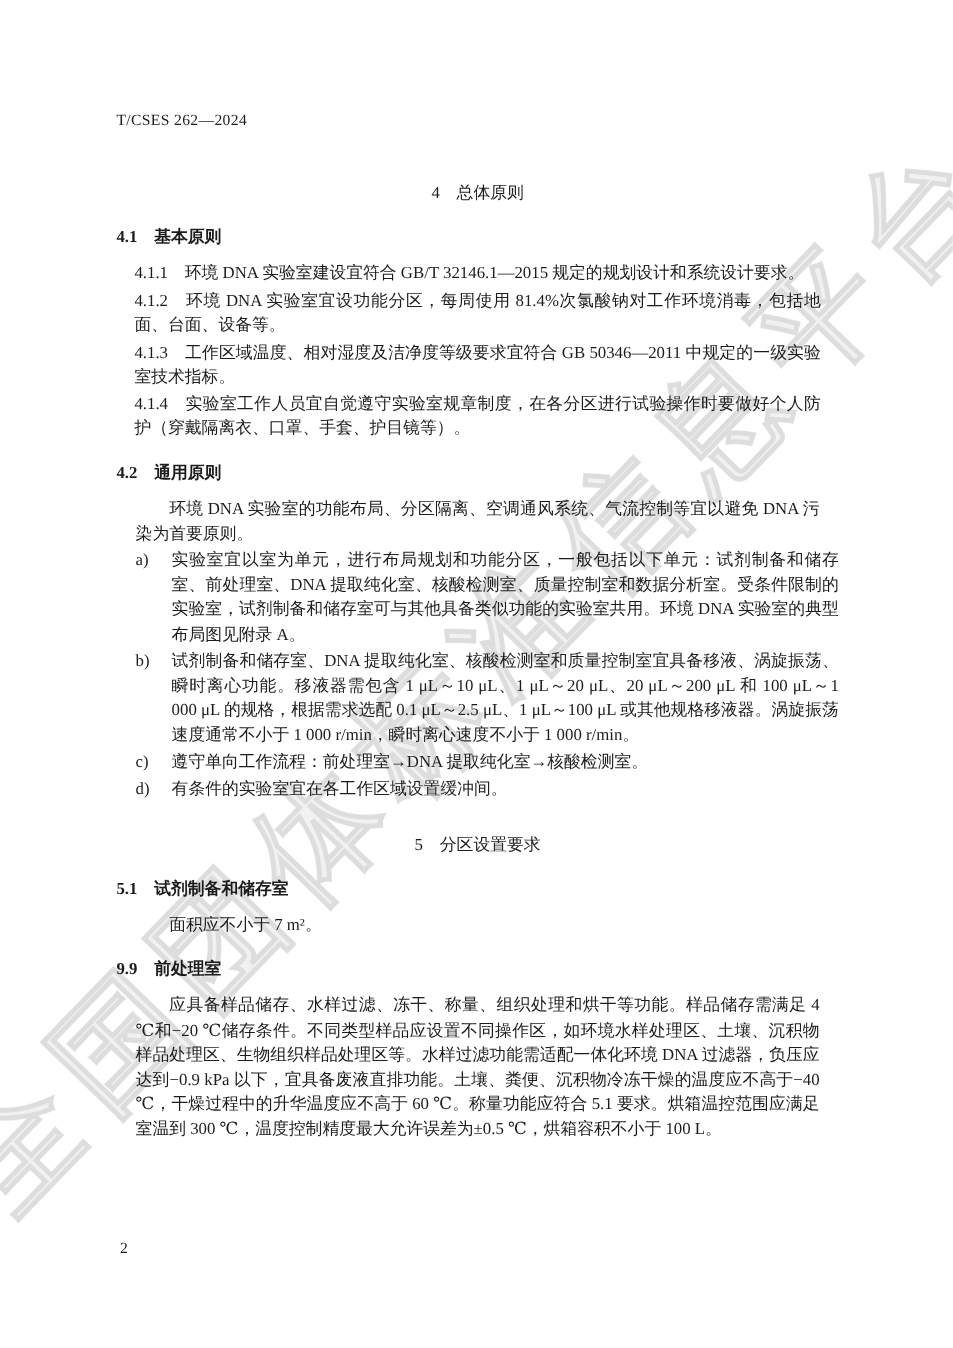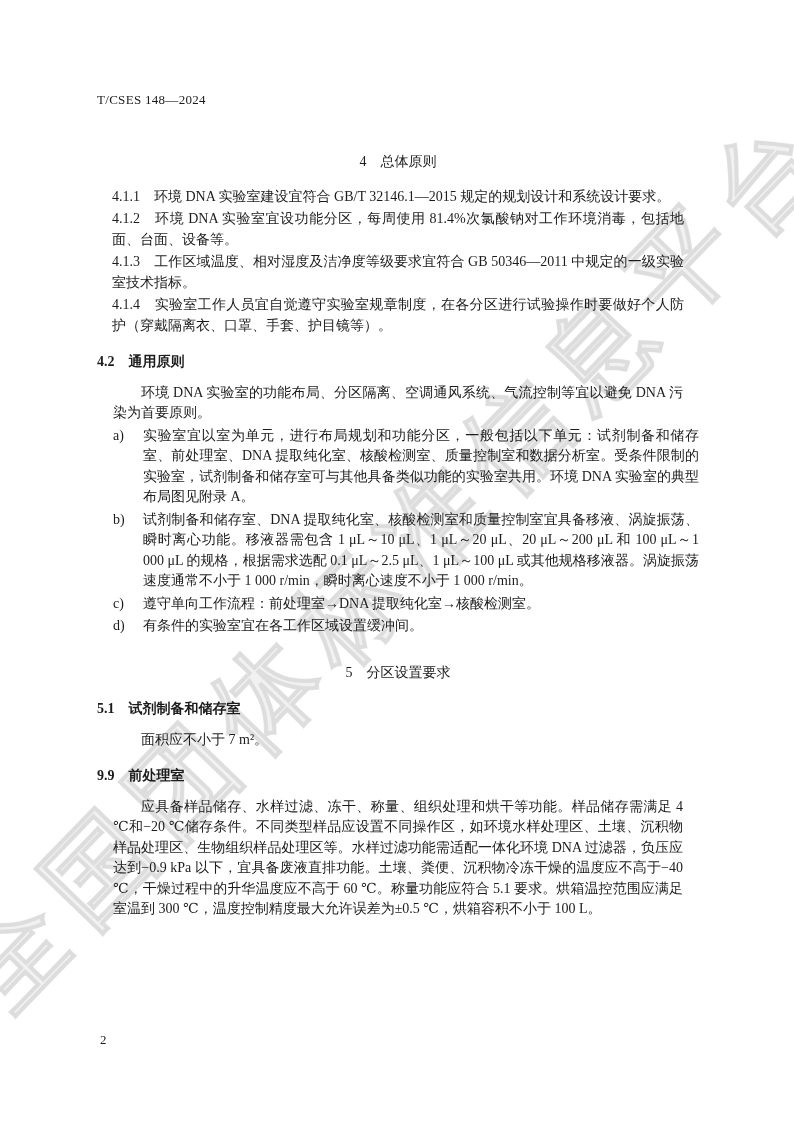--- a/index.html
+++ b/index.html
@@ -82,27 +82,28 @@
   }
 </style>
 </head>
 <body>
 
 <div class="page">
 
   <div class="watermark">全国团体标准信息平台</div>
 
   <div class="doc-header">
-    <span>T/CSES 148—2024</span>
+    <span>T/CSES 262—2024</span>
   </div>
 
   <div class="content">
 
     <div class="h-l1 first">4　总体原则</div>
 
+    <div class="h-l2">4.1　基本原则</div>
 
     <p class="para">4.1.1　环境 DNA 实验室建设宜符合 GB/T 32146.1—2015 规定的规划设计和系统设计要求。</p>
     <p class="para">4.1.2　环境 DNA 实验室宜设功能分区，每周使用 81.4%次氯酸钠对工作环境消毒，包括地面、台面、设备等。</p>
     <p class="para">4.1.3　工作区域温度、相对湿度及洁净度等级要求宜符合 GB 50346—2011 中规定的一级实验室技术指标。</p>
     <p class="para">4.1.4　实验室工作人员宜自觉遵守实验室规章制度，在各分区进行试验操作时要做好个人防护（穿戴隔离衣、口罩、手套、护目镜等）。</p>
 
     <div class="h-l2">4.2　通用原则</div>
 
     <p class="para-indent">环境 DNA 实验室的功能布局、分区隔离、空调通风系统、气流控制等宜以避免 DNA 污染为首要原则。</p>
 

